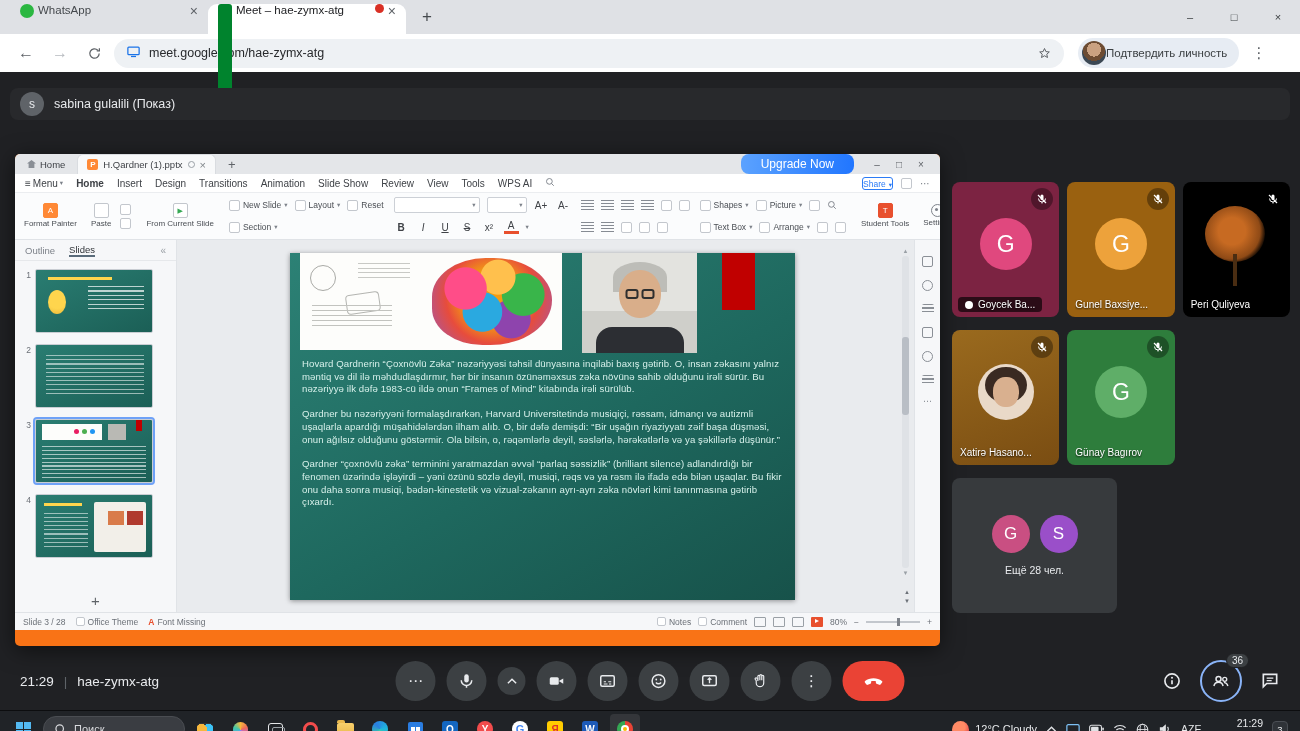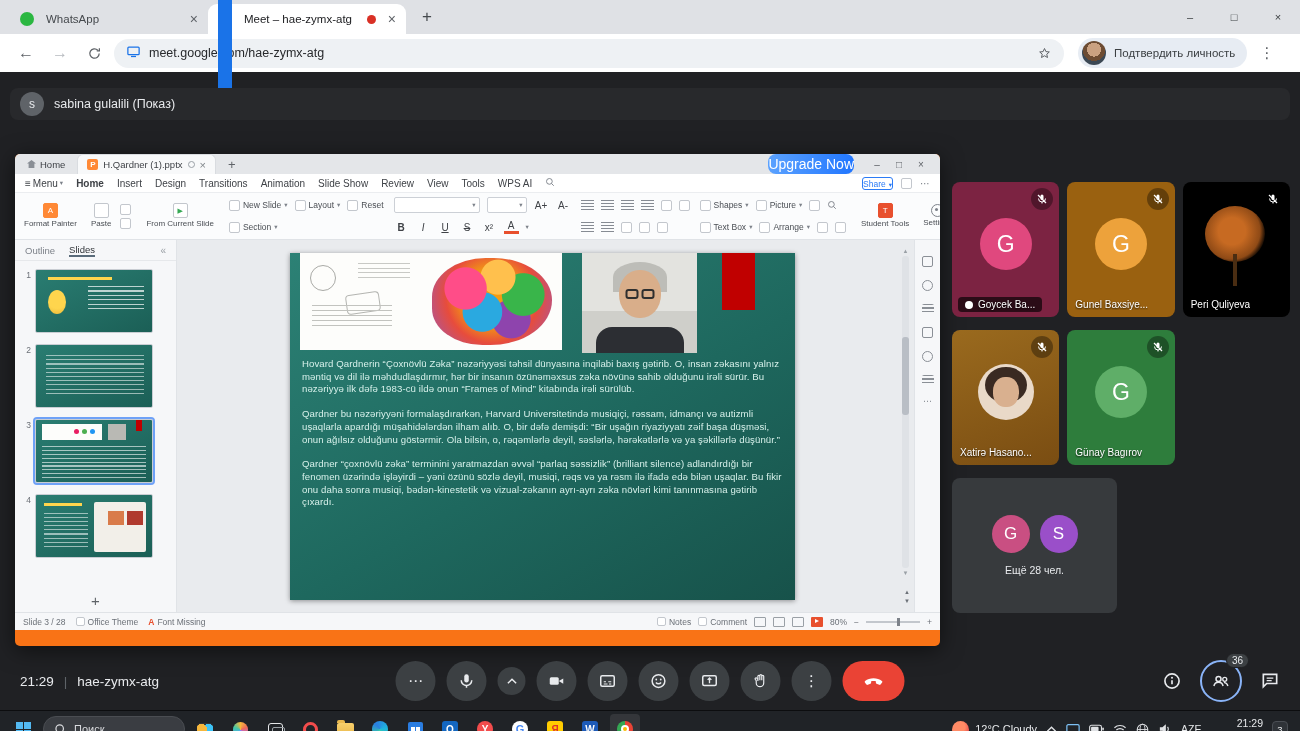--- a/index.html
+++ b/index.html
@@ -2,61 +2,61 @@
 <html style="--accent: #1a73e8; --danger: #ea4335; --slide_teal: #1e685e; --goycek_bg: #7c2342; --goycek_av: #e0487e; --gunel_bg: #9a6110; --gunel_av: #eda23b; --gunay_bg: #2e7d3c; --gunay_av: #5fae68; --more_g: #c94f82; --more_s: #9a4fc9;"><head>
 <meta charset="utf-8">
 <style>
 *{margin:0;padding:0;box-sizing:border-box}
 html,body{width:1300px;height:731px;overflow:hidden}
 body{font-family:"Liberation Sans","DejaVu Sans",sans-serif;background:#202124}
 .screen{position:relative;width:1300px;height:731px}
 
 
 .tabstrip{height:34px;background:#dfe1e5;display:flex;align-items:flex-end;padding-left:10px;position:relative}
-.tab{display:flex;align-items:center;gap:12px;width:198px;height:30px;padding:0 10px;border-radius:9px 9px 0 0;font-size:11.5px;color:#45494d}
+.tab{display:flex;align-items:flex-start;gap:4px;width:198px;height:30px;padding:0 10px;border-radius:9px 9px 0 0;font-size:11.5px;color:#45494d}
 .tab.active{background:#fff;color:#202124}
 .favicon{width:14px;height:14px;border-radius:3px;flex:0 0 auto}
 .favicon.wa{border-radius:50%;background:#2bb741}
 .favicon.meet{background:linear-gradient(135deg,#00832d 0 45%,#1a73e8 45% 100%)}
 .tab-title{flex:1;overflow:hidden;white-space:nowrap;text-overflow:ellipsis}
 .share-dot{width:9px;height:9px;border-radius:50%;background:#d93025;flex:0 0 auto}
 .tab-close{color:#5f6368;font-size:14px;line-height:1;flex:0 0 auto}
 .newtab-btn{width:26px;height:26px;margin:0 0 4px 8px;border-radius:50%;display:flex;align-items:center;justify-content:center;font-size:17px;color:#45494d}
 .win-controls{position:absolute;top:0;right:0;height:34px;display:flex}
 .winc{width:44px;display:flex;align-items:center;justify-content:center;color:#3c4043;font-size:11px}
 
 
 .chromebar{height:38px;background:#fff;display:flex;align-items:center;gap:6px;padding:0 12px}
 .navic{width:28px;height:28px;border-radius:50%;display:flex;align-items:center;justify-content:center;color:#5f6368;font-size:16px}
 .navic.dis{color:#b6babf}
 .omnibox{flex:1;max-width:950px;height:29px;border-radius:15px;background:#eef1f4;display:flex;align-items:center;gap:8px;padding:0 12px}
 .url{font-size:12.5px;color:#27292c}
 .omni-right{margin-left:auto;display:flex;align-items:center}
-.profile-chip{height:30px;border-radius:16px;background:#e7ecf3;display:flex;align-items:center;gap:8px;padding:2px 12px 2px 4px;margin-left:8px}
+.profile-chip{height:30px;border-radius:16px;background:#e7ecf3;display:flex;align-items:center;padding:2px 12px 2px 4px;margin-left:8px}
 .chip-avatar{width:24px;height:24px;border-radius:50%;background:radial-gradient(circle at 50% 36%,#caa181 0 36%,#6d4c33 36% 58%,#3c4854 58%)}
 .chip-label{font-size:11.5px;color:#3c4043;white-space:nowrap}
 .kebab{color:#5f6368;font-size:15px;padding:0 6px}
 
 
 .meet{position:relative;height:622px;background:#202124}
 .banner{margin:16px 10px 0;height:32px;border-radius:8px;background:#28292c;display:flex;align-items:center;gap:10px;padding:0 10px}
 .banner-avatar{width:24px;height:24px;border-radius:50%;background:#5f6368;color:#e8eaed;font-size:12px;display:flex;align-items:center;justify-content:center}
 .banner-text{color:#e8eaed;font-size:12.5px}
 
 
 .wps{position:absolute;left:15px;top:66px;width:925px;height:492px;background:#f97316;border-radius:5px;overflow:hidden;box-shadow:0 4px 22px rgba(0,0,0,.55)}
 .wps-title{height:20px;background:#e4e6e9;display:flex;align-items:center;padding:0 8px;gap:8px;font-size:9.5px;color:#3f4247}
 .homeic{width:9px;height:8px;background:#8a8f96;clip-path:polygon(50% 0,100% 45%,82% 45%,82% 100%,18% 100%,18% 45%,0 45%)}
 .wps-home{display:flex;align-items:center;gap:4px;padding:0 4px}
 .wps-doc{height:20px;background:#f8f9fa;display:flex;align-items:center;gap:5px;padding:0 9px;border-radius:6px 6px 0 0;border:1px solid #d9dce0;border-bottom:none;align-self:flex-end}
 .ppt-ic{width:11px;height:11px;border-radius:2px;background:#ff8936;color:#fff;font-size:8px;font-weight:bold;display:flex;align-items:center;justify-content:center}
 .doc-pin{width:7px;height:7px;border:1px solid #9aa0a6;border-radius:50%}
 .doc-close{color:#80868b;font-size:11px}
 .tab-add{font-size:13px;color:#5f6368;padding:0 4px}
-.upgrade{margin-left:auto;height:20px;padding:0 0;border-radius:8px;background:linear-gradient(90deg,#5ba2ff,#2176ff);color:#fff;font-size:14px;display:flex;align-items:center}
+.upgrade{margin-left:auto;height:20px;padding:0 20px;border-radius:8px;background:linear-gradient(90deg,#5ba2ff,#2176ff);color:#fff;font-size:12px;display:flex;align-items:center}
 .wps-winc{display:flex;margin-left:4px}
 .wps-winc span{width:22px;text-align:center;color:#5f6368;font-size:10px}
 .wps-menu{height:18px;background:#fff;display:flex;align-items:center;gap:13px;padding:0 10px;font-size:10px;color:#3f4247}
 .mi-item{display:flex;align-items:center;gap:2px;white-space:nowrap}
 .mi-item.active{font-weight:bold}
 .menu-right{margin-left:auto;display:flex;align-items:center;gap:8px}
 .share-btn{height:13px;padding:0 0;border:1px solid #2b7bf6;color:#2b7bf6;border-radius:3px;font-size:8.5px;display:flex;align-items:flex-end;gap:3px}
 .caret{font-size:6.5px;color:#7d828a}
 
 .ribbon{height:48px;background:#fbfcfd;border-top:1px solid #ebedf0;border-bottom:1px solid #e0e3e7;display:flex;align-items:stretch;gap:4px;padding:2px 4px;color:#4a4e54}

